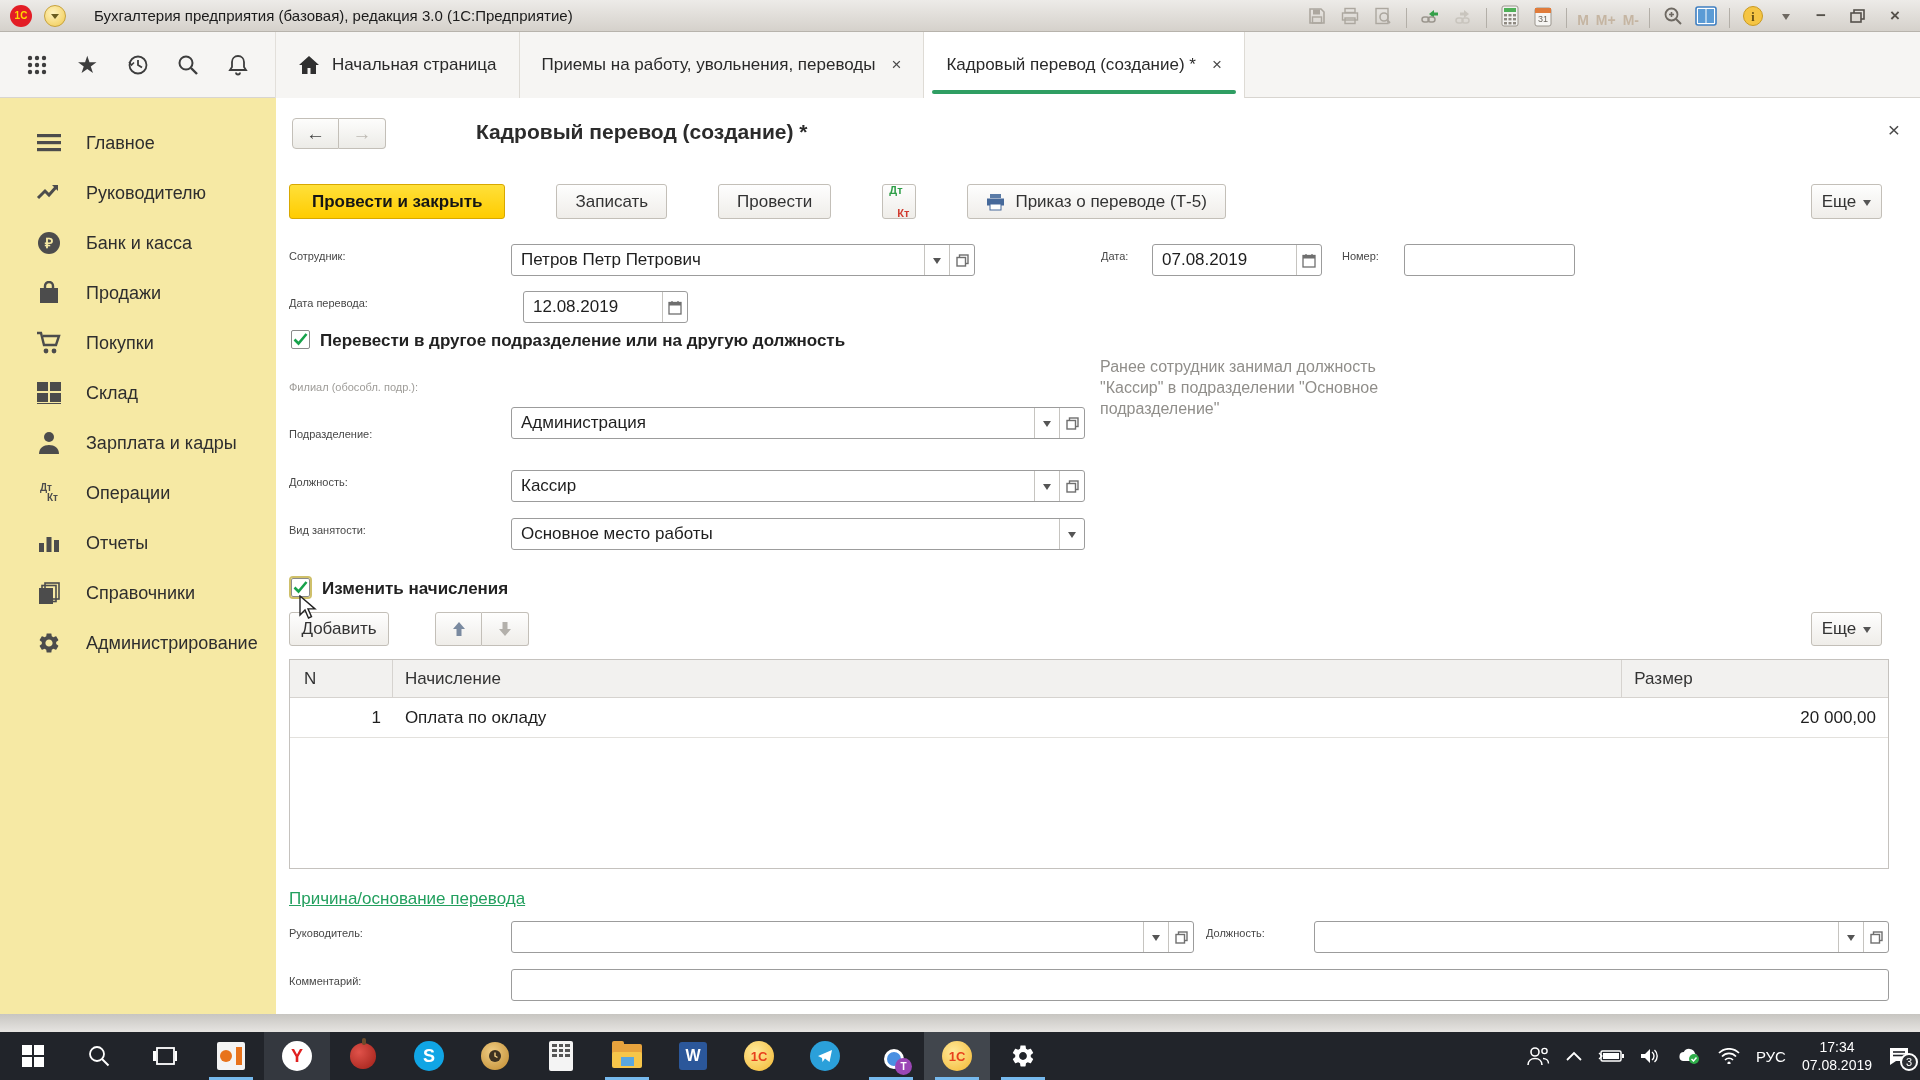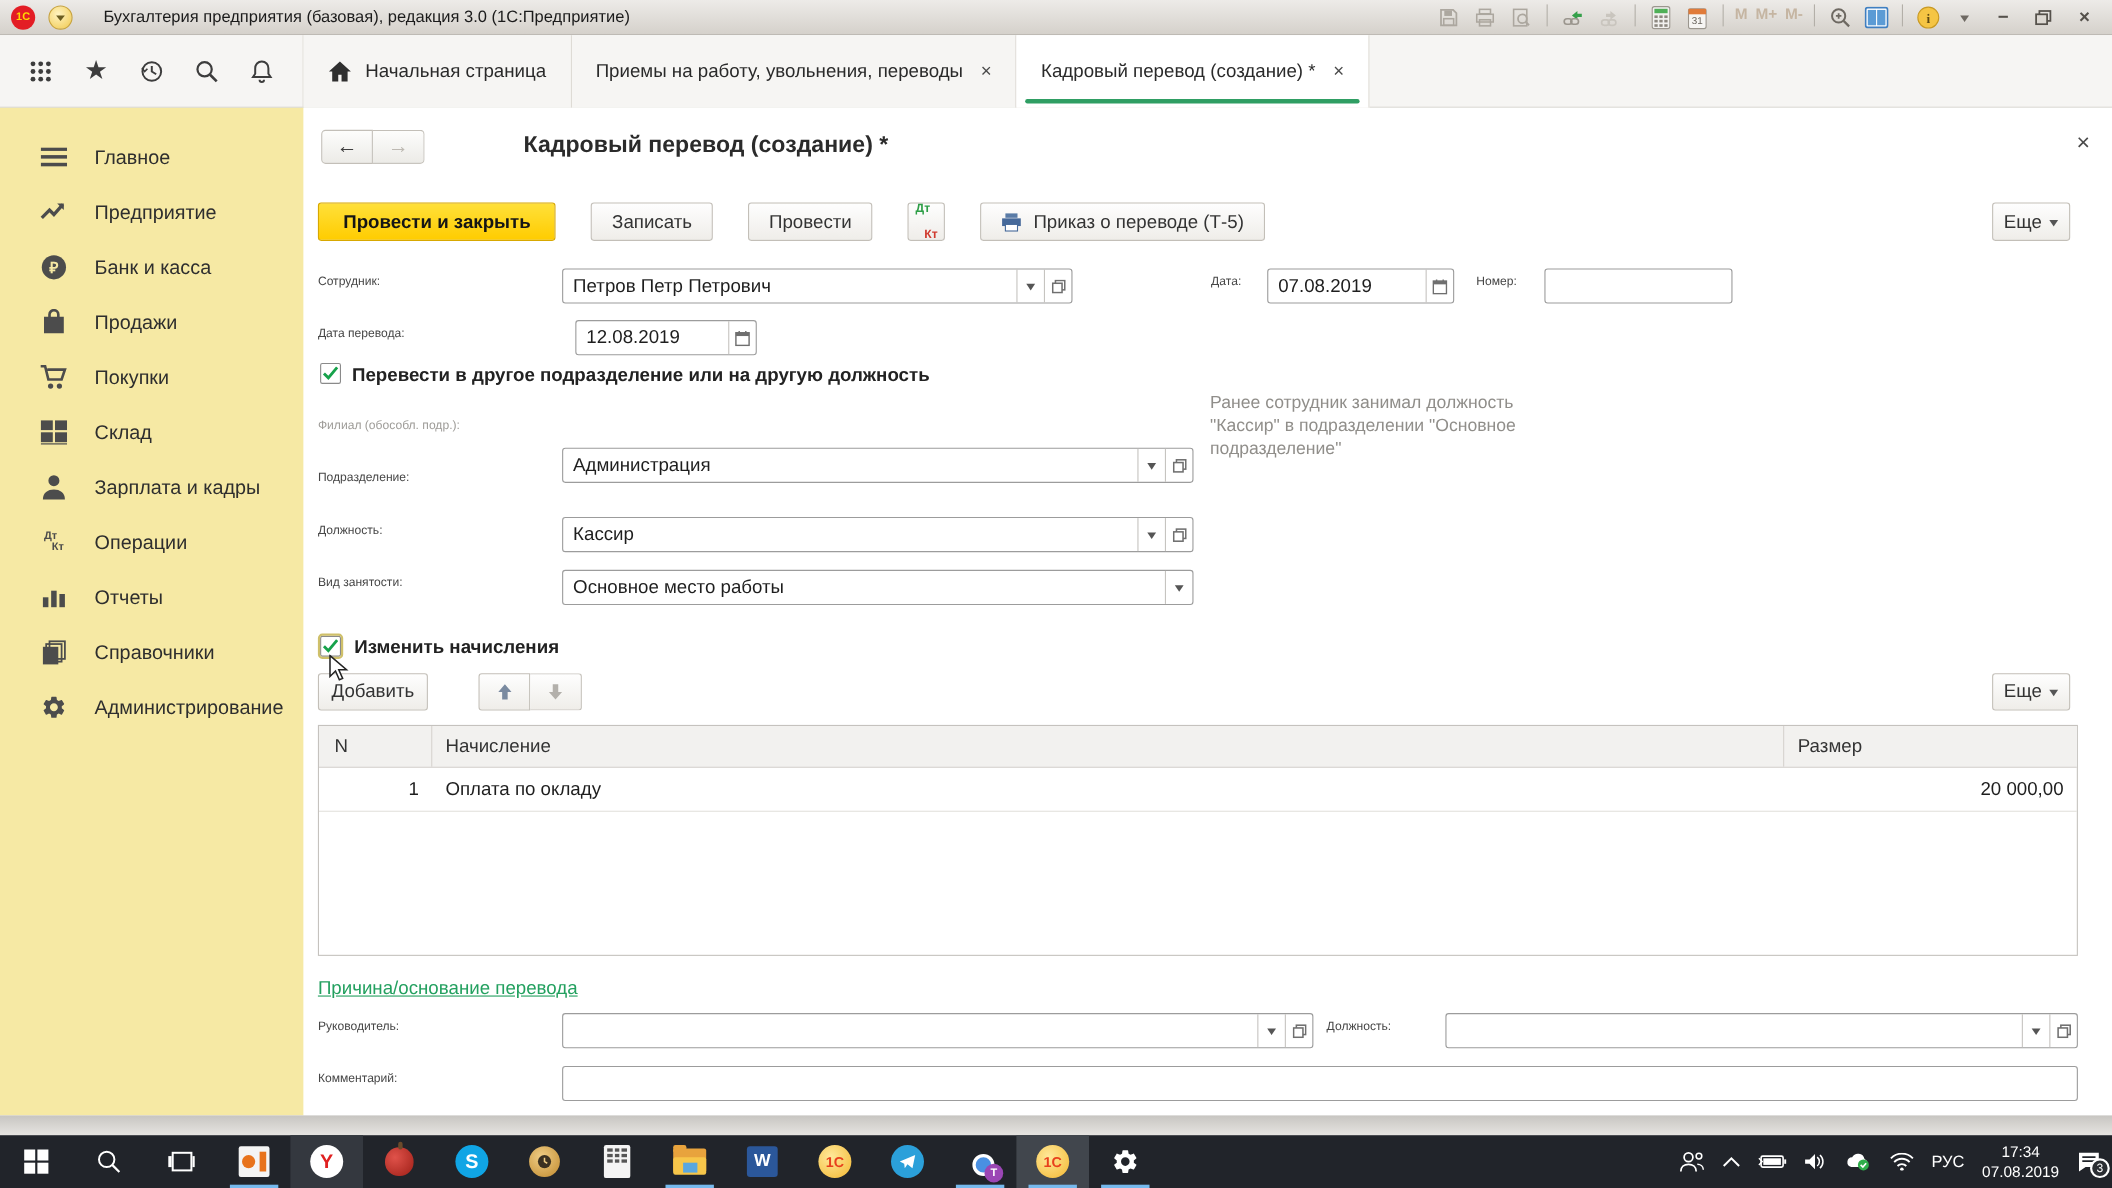--- a/index.html
+++ b/index.html
@@ -6,21 +6,21 @@
 html,body{width:1920px;height:1080px;overflow:hidden}
 body{font-family:"Liberation Sans","DejaVu Sans",sans-serif;background:#fff;color:#333;position:relative}
 svg{display:block}
 
 
 .titlebar{position:absolute;left:0;top:0;width:1920px;height:32px;background:linear-gradient(#edebe8,#d5d1cb);border-bottom:1px solid #b7b3ac;display:flex;align-items:center;padding:0 10px}
 .tb-logo{width:22px;height:22px;border-radius:50%;background:#e31d25;color:#ffd900;font-size:10px;font-weight:bold;display:flex;align-items:center;justify-content:center;flex:0 0 22px}
 .tb-dd{width:22px;height:22px;border-radius:50%;background:radial-gradient(circle at 40% 35%,#fff3c0,#f0c94e);border:1px solid #c7a23c;margin-left:12px;display:flex;align-items:center;justify-content:center}
 .tb-dd .tri{border:4px solid transparent;border-top:5px solid #6b5d20;margin-top:5px}
 .tb-title{margin-left:28px;font-size:15px;color:#1b1b1b;white-space:nowrap}
-.tb-icons{margin-left:auto;display:flex;align-items:flex-start;gap:7px}
+.tb-icons{margin-left:auto;display:flex;align-items:flex-end;gap:7px}
 .tbi{width:26px;height:24px;display:flex;align-items:center;justify-content:center}
 .tb-sep{width:1px;height:20px;background:#b3afa8;margin:0 3px}
 .tb-mem{font-size:14px;font-weight:bold;color:#c5b5a2}
 .winbtn{width:30px;height:24px;display:flex;align-items:center;justify-content:center;color:#55514b;font-size:17px;font-weight:bold}
 
 
 .tabbar{position:absolute;left:0;top:32px;width:1920px;height:66px;background:#f6f5f3;border-bottom:1px solid #d8d5d0}
 .quickicons{position:absolute;left:0;top:0;width:276px;height:66px;display:flex;align-items:center;justify-content:space-between;padding:0 24px;border-right:1px solid #e2dfda}
 .qicon{width:26px;height:26px;display:flex;align-items:center;justify-content:center;color:#3d3d3d}
 .star-glyph{font-size:24px;color:#3d3d3d;line-height:1}
@@ -40,21 +40,21 @@
 
 .main{position:absolute;left:276px;top:98px;width:1644px;height:916px;background:#fff}
 .bottom-strip{position:absolute;left:0;top:1014px;width:1920px;height:18px;background:linear-gradient(#c7c5c1,#e6e4e1)}
 
 .navbtns{position:absolute;left:16px;top:20px;display:flex}
 .navbtn{width:47px;height:31px;background:linear-gradient(#fdfdfc,#ecebe7);border:1px solid #c3bfb8;display:flex;align-items:center;justify-content:center;font-size:19px;border-radius:4px 0 0 4px;color:#3f3f3f}
 .navbtn.fwd{border-radius:0 4px 4px 0;border-left:none;color:#bdb9b2}
 .form-title{position:absolute;left:200px;top:22px;font-size:21px;font-weight:bold;color:#2b2b2b}
 .form-close{position:absolute;right:20px;top:20px;font-size:21px;color:#4a4a4a}
 
-.toolbar{position:absolute;left:13px;top:86px;display:flex;gap:32px;align-items:flex-end}
+.toolbar{position:absolute;left:13px;top:86px;display:flex;gap:51px;align-items:flex-end}
 .btn{height:35px;border:1px solid #c3bfb8;border-radius:3px;background:linear-gradient(#fefefe,#efede9);display:inline-flex;align-items:center;justify-content:center;font-size:17px;color:#333;padding:0 18px;gap:10px}
 .btn-yellow{background:linear-gradient(#ffe03a,#fc0);border-color:#d8a800;font-weight:bold;color:#151515;padding:0 22px}
 .btn-dtkt{padding:0 6px;font-size:11px;font-weight:bold;line-height:1.1;flex-direction:column;align-items:flex-start}
 .btn-dtkt .dt{color:#2e9e47}
 .btn-dtkt .kt{color:#d03b2f;margin-left:8px}
 .btn-more{position:absolute;right:38px;top:86px;width:71px;height:35px;border:1px solid #c3bfb8;border-radius:3px;background:linear-gradient(#fefefe,#efede9);display:flex;align-items:center;justify-content:center;gap:7px;font-size:17px}
 .tri-s{border:4.5px solid transparent;border-top:6px solid #555;margin-top:6px}
 
 .flabel{position:absolute;font-size:11px;color:#474747;white-space:nowrap}
 .flabel.dis{color:#9e9c98}
@@ -307,21 +307,21 @@
       </span>
     <span>Главное</span>
   </div>
   <div class="side-item">
     <span class="side-icon">
         <svg width="26" height="20" viewBox="0 0 26 20">
           <path d="M2 15l7-7 4 4 8-9" fill="none" stroke="#4c4c4c" stroke-width="3"></path>
           <path d="M16 2h6v6z" fill="#4c4c4c"></path>
         </svg>
       </span>
-    <span>Предприятие</span>
+    <span>Руководителю</span>
   </div>
   <div class="side-item">
     <span class="side-icon">
         <svg width="24" height="24" viewBox="0 0 24 24">
           <circle cx="12" cy="12" r="11" fill="#4c4c4c"></circle>
           <text x="12" y="17" font-size="14" font-weight="bold" fill="#f6e9a4" text-anchor="middle" font-family="Liberation Sans">₽</text>
         </svg>
       </span>
     <span>Банк и касса</span>
   </div>

